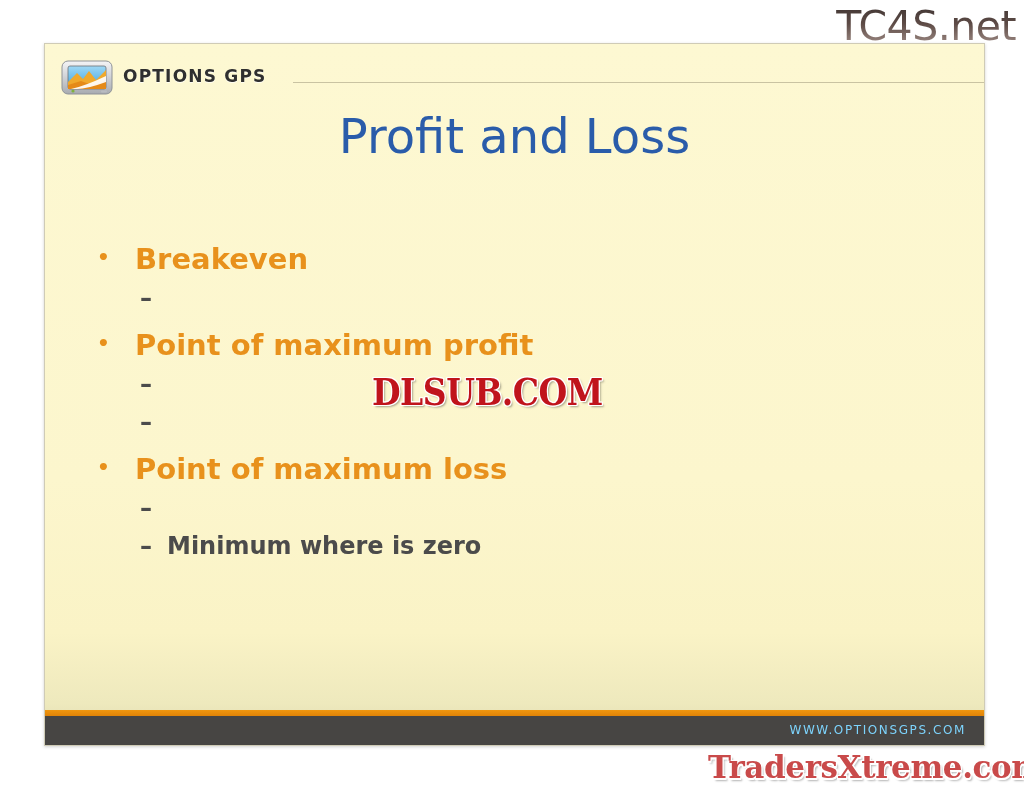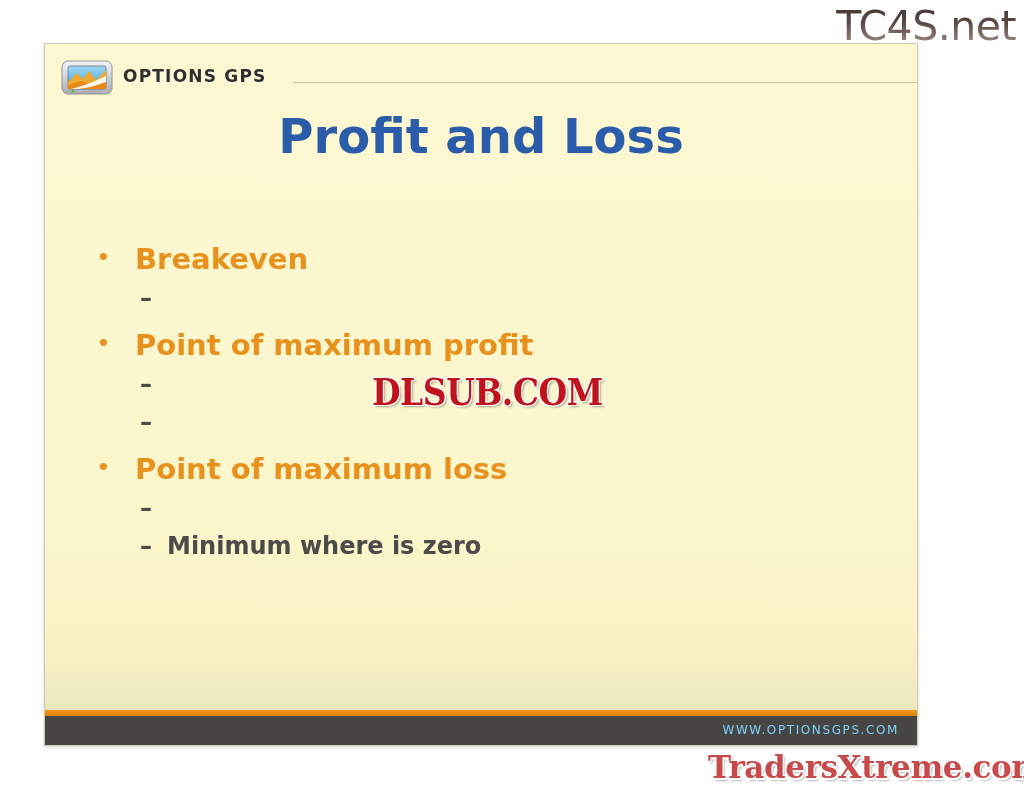--- a/index.html
+++ b/index.html
@@ -31,21 +31,21 @@
     -webkit-text-fill-color: transparent;
     text-shadow: none;
     z-index: 40;
   }
 
   
   .slide {
     position: absolute;
     left: 44px;
     top: 43px;
-    width: 874px;
+    width: 941px;
     height: 703px;
     border: 1px solid #cfcbb6;
     box-sizing: border-box;
     background: linear-gradient(180deg,
                 #fdf8d2 0%,
                 #fcf6cd 62%,
                 #faf3c6 84%,
                 #eee9bd 94%,
                 #ddd8ae 100%);
     overflow: hidden;
@@ -90,21 +90,21 @@
 
   
   .slide-title {
     position: absolute;
     left: 0;
     top: 64px;
     width: 100%;
     text-align: center;
     font-family: "DejaVu Sans", sans-serif;
     font-size: 48px;
-    font-weight: bold;
+    font-weight: normal;
     color: #2a5caa;
     letter-spacing: 0px;
   }
 
   
   .body {
     position: absolute;
     left: 52px;
     top: 184px;
     right: 30px;

